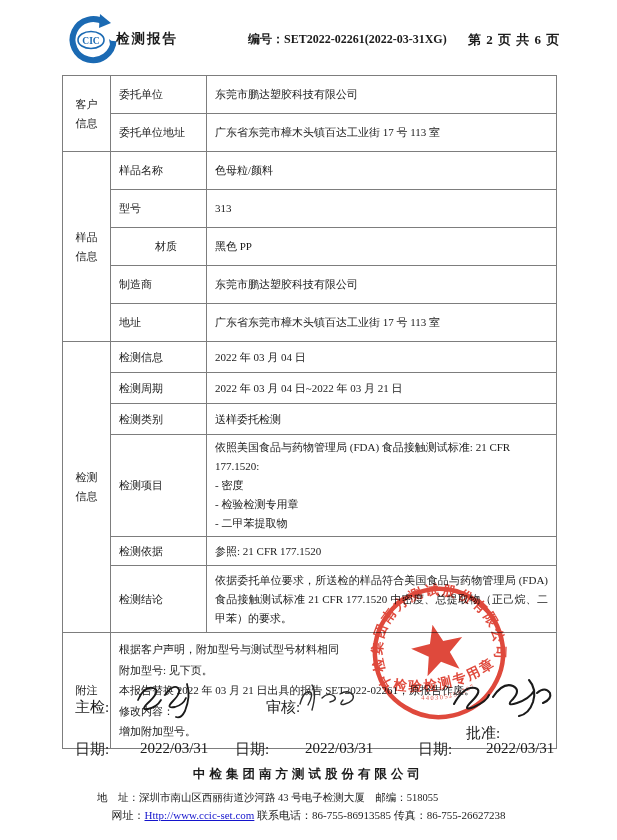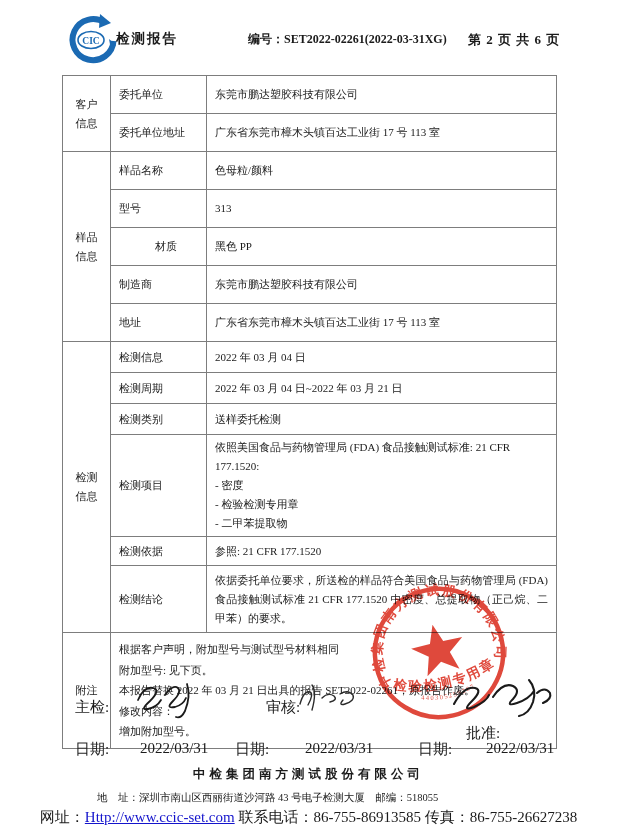--- a/index.html
+++ b/index.html
@@ -29,21 +29,21 @@
   .sig-ink svg{display:block;}
 
   
   #stamp{left:368px;top:582px;width:142px;height:142px;transform:rotate(-13deg);
          mix-blend-mode:multiply;opacity:.92;}
 
   
   #foot-company{left:0;top:766px;width:617px;text-align:center;font-size:12.5px;
                 font-weight:bold;letter-spacing:4px;}
   #foot-line1{left:0;top:791px;width:535px;text-align:center;font-size:10.5px;}
-  #foot-line2{left:0;top:808px;width:617px;text-align:center;font-size:15px;}
+  #foot-line2{left:0;top:808px;width:617px;text-align:center;font-size:11px;}
   .url{color:#1414cc;text-decoration:underline;}
 </style>
 </head>
 <body>
 
 <div class="abs" id="logo">
   <svg width="54" height="52" viewBox="0 0 54 52">
     <path d="M41 9 A 20.5 20.5 0 1 0 49.5 27" fill="none" stroke="#1b6ab3" stroke-width="6"></path>
     <polygon points="36,0 47,9 35,14" fill="#1b6ab3"></polygon>
     <polygon points="52,31 45,25 47,36" fill="#1b6ab3"></polygon>

